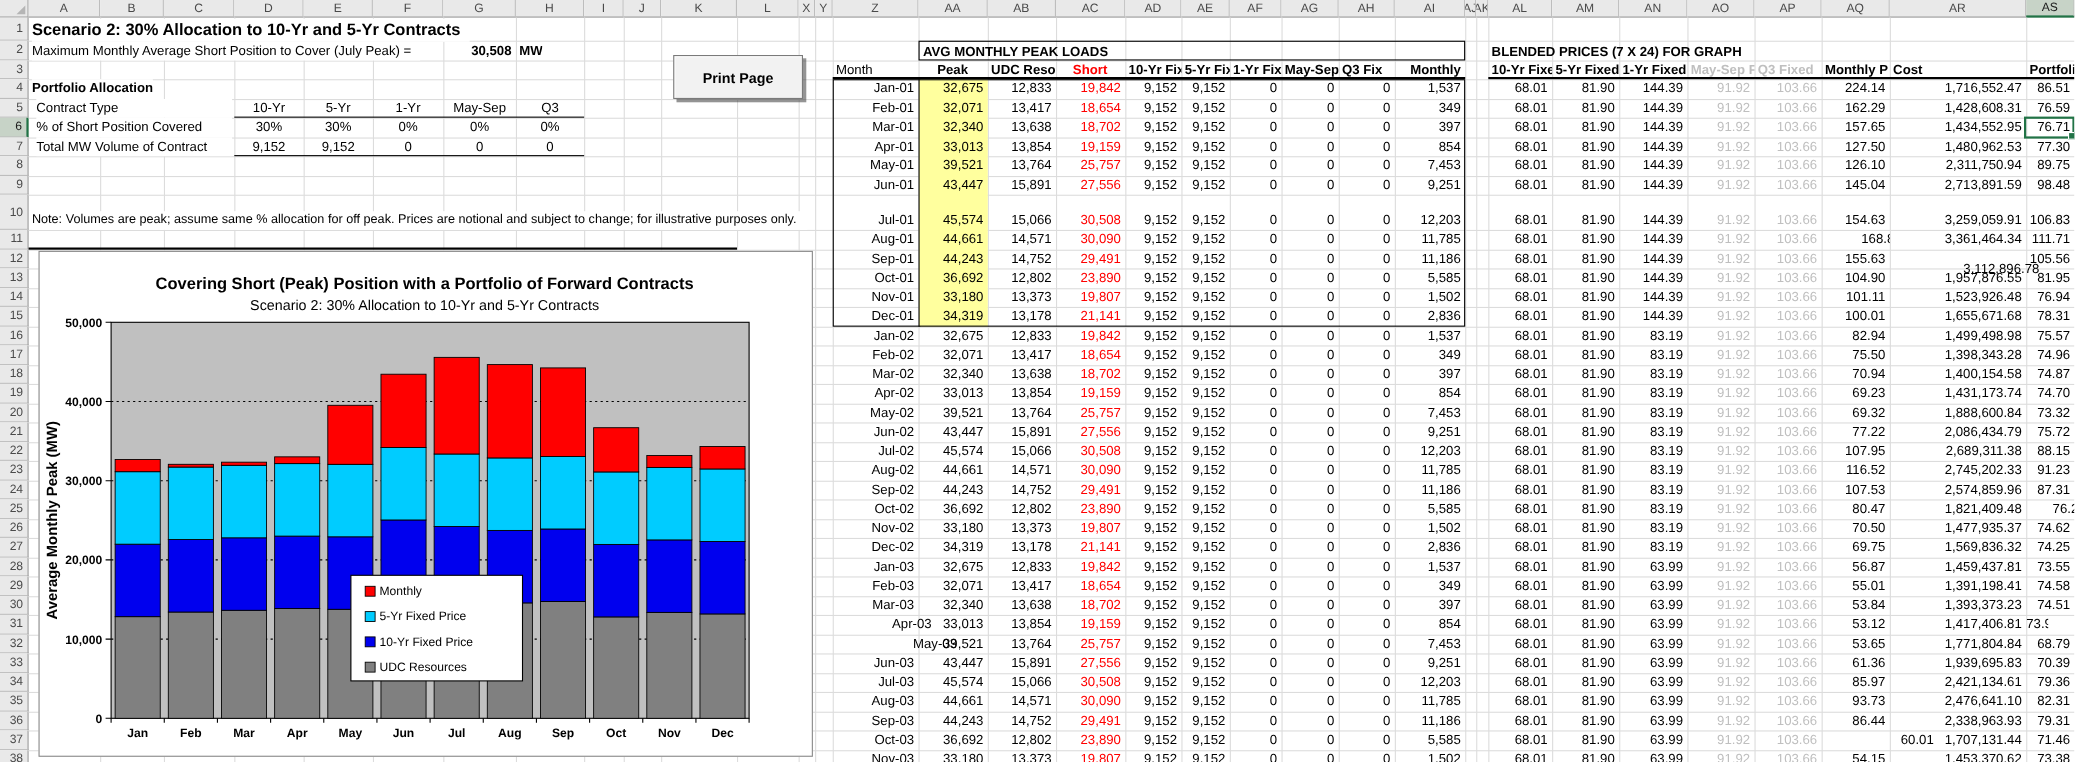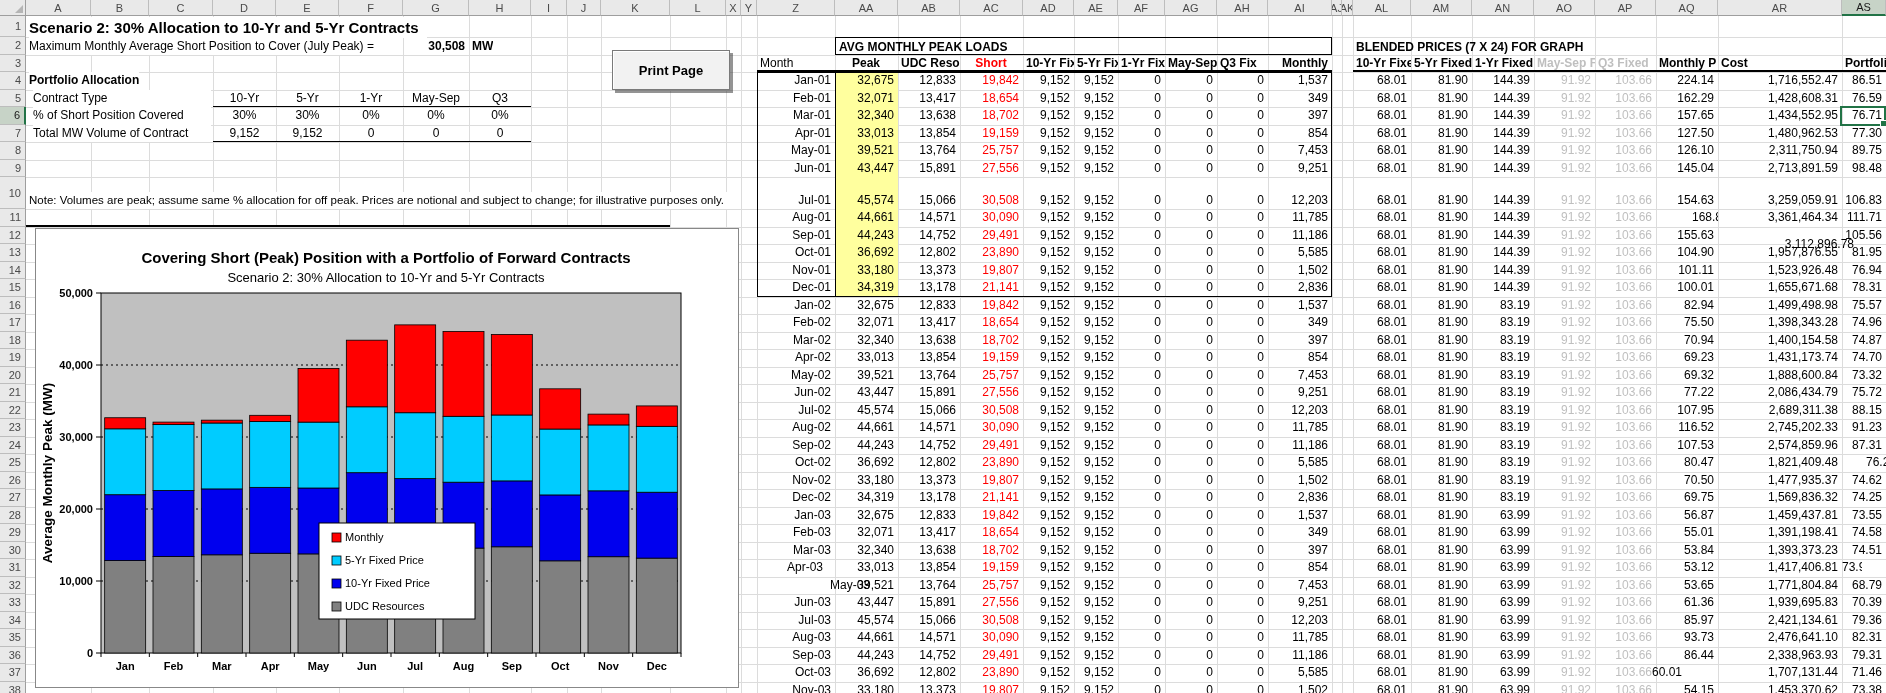--- a/index.html
+++ b/index.html
@@ -721,21 +721,21 @@
       <div class="cell num" style="left: 1217px; top: 541.5px; width: 51px; z-index: 3;">0</div>
       <div class="cell num" style="left: 1268px; top: 541.5px; width: 64px; z-index: 3;">397</div>
       <div class="cell num" style="left: 1353px; top: 541.5px; width: 58px; z-index: 3;">68.01</div>
       <div class="cell num" style="left: 1411px; top: 541.5px; width: 61px; z-index: 3;">81.90</div>
       <div class="cell num" style="left: 1472px; top: 541.5px; width: 62px; z-index: 3;">63.99</div>
       <div class="cell num gray" style="left: 1534px; top: 541.5px; width: 61px; z-index: 3;">91.92</div>
       <div class="cell num gray" style="left: 1595px; top: 541.5px; width: 61px; z-index: 3;">103.66</div>
       <div class="cell num" style="left: 1656px; top: 541.5px; width: 62px; z-index: 3;">53.84</div>
       <div class="cell num" style="left: 1718px; top: 541.5px; width: 124px; z-index: 3;">1,393,373.23</div>
       <div class="cell num" style="left: 1842px; top: 541.5px; width: 44px; z-index: 3;">74.51</div>
-      <div class="cell num" style="left: 749px; top: 559px; width: 78px; z-index: 3;">Apr-03</div>
+      <div class="cell num" style="left: 773px; top: 559px; width: 78px; z-index: 3;">Apr-03</div>
       <div class="cell num" style="left: 835px; top: 559px; width: 63px; z-index: 3;">33,013</div>
       <div class="cell num" style="left: 898px; top: 559px; width: 62px; z-index: 3;">13,854</div>
       <div class="cell num red" style="left: 960px; top: 559px; width: 63px; z-index: 3;">19,159</div>
       <div class="cell num" style="left: 1023px; top: 559px; width: 51px; z-index: 3;">9,152</div>
       <div class="cell num" style="left: 1074px; top: 559px; width: 44px; z-index: 3;">9,152</div>
       <div class="cell num" style="left: 1118px; top: 559px; width: 47px; z-index: 3;">0</div>
       <div class="cell num" style="left: 1165px; top: 559px; width: 52px; z-index: 3;">0</div>
       <div class="cell num" style="left: 1217px; top: 559px; width: 51px; z-index: 3;">0</div>
       <div class="cell num" style="left: 1268px; top: 559px; width: 64px; z-index: 3;">854</div>
       <div class="cell num" style="left: 1353px; top: 559px; width: 58px; z-index: 3;">68.01</div>
@@ -844,21 +844,21 @@
       <div class="cell num" style="left: 1074px; top: 664px; width: 44px; z-index: 3;">9,152</div>
       <div class="cell num" style="left: 1118px; top: 664px; width: 47px; z-index: 3;">0</div>
       <div class="cell num" style="left: 1165px; top: 664px; width: 52px; z-index: 3;">0</div>
       <div class="cell num" style="left: 1217px; top: 664px; width: 51px; z-index: 3;">0</div>
       <div class="cell num" style="left: 1268px; top: 664px; width: 64px; z-index: 3;">5,585</div>
       <div class="cell num" style="left: 1353px; top: 664px; width: 58px; z-index: 3;">68.01</div>
       <div class="cell num" style="left: 1411px; top: 664px; width: 61px; z-index: 3;">81.90</div>
       <div class="cell num" style="left: 1472px; top: 664px; width: 62px; z-index: 3;">63.99</div>
       <div class="cell num gray" style="left: 1534px; top: 664px; width: 61px; z-index: 3;">91.92</div>
       <div class="cell num gray" style="left: 1595px; top: 664px; width: 61px; z-index: 3;">103.66</div>
-      <div class="cell num" style="left: 1624px; top: 664px; width: 62px; z-index: 3; padding-left: 20px;">60.01</div>
+      <div class="cell num" style="left: 1700px; top: 664px; width: 62px; z-index: 3; padding-left: 20px;">60.01</div>
       <div class="cell num" style="left: 1718px; top: 664px; width: 124px; z-index: 3;">1,707,131.44</div>
       <div class="cell num" style="left: 1842px; top: 664px; width: 44px; z-index: 3;">71.46</div>
       <div class="cell num" style="left: 757px; top: 681.5px; width: 78px; z-index: 3;">Nov-03</div>
       <div class="cell num" style="left: 835px; top: 681.5px; width: 63px; z-index: 3;">33,180</div>
       <div class="cell num" style="left: 898px; top: 681.5px; width: 62px; z-index: 3;">13,373</div>
       <div class="cell num red" style="left: 960px; top: 681.5px; width: 63px; z-index: 3;">19,807</div>
       <div class="cell num" style="left: 1023px; top: 681.5px; width: 51px; z-index: 3;">9,152</div>
       <div class="cell num" style="left: 1074px; top: 681.5px; width: 44px; z-index: 3;">9,152</div>
       <div class="cell num" style="left: 1118px; top: 681.5px; width: 47px; z-index: 3;">0</div>
       <div class="cell num" style="left: 1165px; top: 681.5px; width: 52px; z-index: 3;">0</div>

